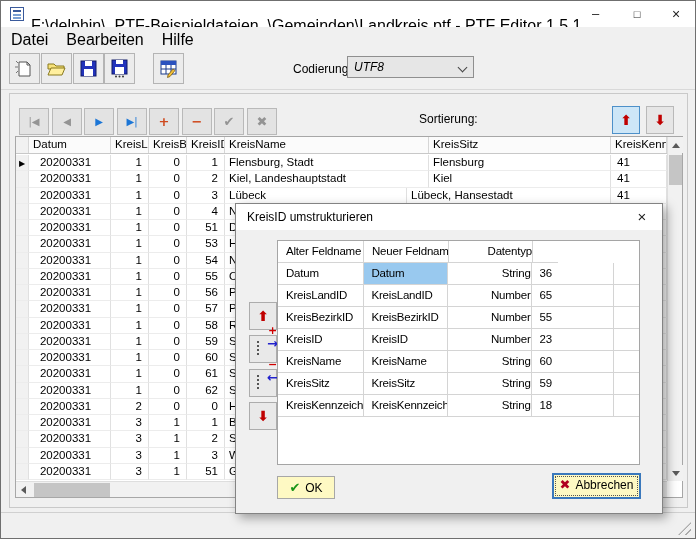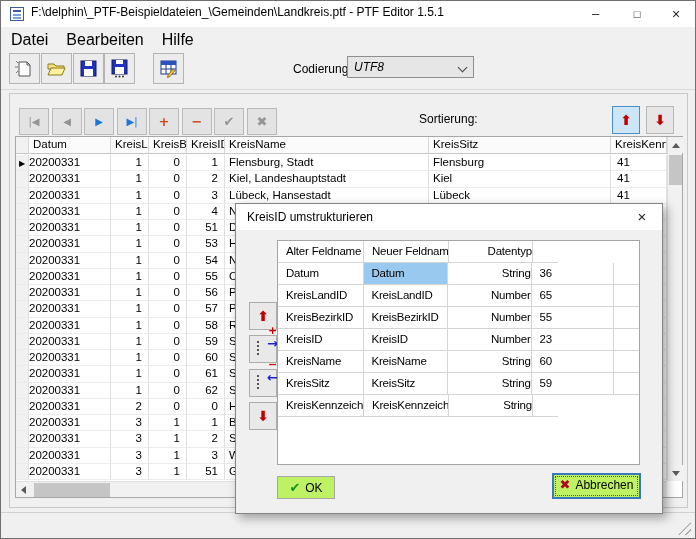--- a/index.html
+++ b/index.html
@@ -9,21 +9,21 @@
     background:#f0f0f0;border:1px solid #6f6f6f;
     font-family:"Liberation Sans","DejaVu Sans",sans-serif;font-size:12px;color:#000;
   }
   .abs{position:absolute;}
 
   
   .titlebar{left:0;top:0;width:100%;height:26px;background:#ffffff;}
   .app-icon{left:9px;top:6px;width:14px;height:14px;border:1px solid #3a5a9b;background:#fff;}
   .app-icon i{position:absolute;left:2px;right:2px;height:2px;background:#3a5a9b;}
   .app-icon i.b1{top:2px;} .app-icon i.b2{top:6px;background:#7aa0d4;} .app-icon i.b3{top:9px;background:#7aa0d4;}
-  .title-text{left:30px;top:4px;white-space:nowrap;font-size:12px;}
+  .title-text{left:30px;top:16px;white-space:nowrap;font-size:16px;}
   .winbtn{top:0;height:26px;text-align:center;line-height:26px;font-size:13px;color:#222;}
   .winbtn.min{right:78px;width:43px;}
   .winbtn.max{right:38px;width:40px;font-size:11px;}
   .winbtn.cls{right:0;width:38px;font-size:14px;}
 
   
   .menubar{left:0;top:26px;width:100%;height:22px;background:#f0f0f0;padding-left:1px;}
   .menu-item{display:inline-block;padding:4px 9px 3px 9px;font-size:16px;}
 
   
@@ -51,21 +51,21 @@
   .grid{left:5px;top:42px;width:668px;height:362px;background:#fff;border:1px solid #a7a7a7;font-size:11.5px;}
   .ghead{position:absolute;left:0;top:0;width:651px;height:17px;display:flex;background:#fbfbfb;border-bottom:1px solid #c8c8c8;}
   .ghead .hc{height:100%;padding:1px 0 0 4px;border-right:1px solid #d6d6d6;overflow:hidden;white-space:nowrap;}
   .gbody{position:absolute;left:0;top:18px;width:651px;}
   .grow{display:flex;height:16.25px;background:#fff;}
   .grow .c{height:100%;padding-top:1px;border-right:1px solid #e0e0e0;border-bottom:1px solid #ececec;overflow:hidden;white-space:nowrap;}
   .w-ind{width:13px;background:#f1f1f1;text-align:center;}
   .w-datum{width:82px;} .w-la{width:38px;} .w-be{width:38px;} .w-id{width:38px;}
   .w-name{width:204px;} .w-sitz{width:182px;} .w-kennz{width:56px;}
   .num{text-align:right;padding-right:6px;}
-  .c.w-datum{text-align:left;padding-right:8px;}
+  .c.w-datum{text-align:center;padding-right:8px;}
   .c.w-name,.c.w-sitz{padding-left:4px;} .c.w-kennz{padding-left:6px;}
   .marker{font-size:8px;line-height:15px;font-family:"DejaVu Sans",sans-serif;}
 
   
   .vscroll{position:absolute;right:0;top:0;width:15px;height:344px;background:#f1f1f1;border-left:1px solid #dedede;}
   .hscroll{position:absolute;left:0;bottom:0;width:651px;height:16px;background:#f1f1f1;border-top:1px solid #dedede;}
   .sbtn{position:absolute;background:#f1f1f1;}
   .tri{width:0;height:0;position:absolute;}
   .tri.up{left:4px;top:6px;border-left:4px solid transparent;border-right:4px solid transparent;border-bottom:5px solid #5a5a5a;}
   .tri.dn{left:4px;top:6px;border-left:4px solid transparent;border-right:4px solid transparent;border-top:5px solid #5a5a5a;}
@@ -90,21 +90,21 @@
   .mf .arrow{position:absolute;top:0px;left:4px;font-size:13px;font-weight:bold;color:#2222cc;}
   .mf .sign{position:absolute;bottom:-1px;left:5px;font-size:11px;font-weight:bold;color:#d00000;}
   .mf .dots{position:absolute;right:4px;top:5px;width:2px;height:16px;background:repeating-linear-gradient(#555 0 2px,transparent 2px 4px);}
 
   .dlg-table{position:absolute;left:41px;top:36px;width:363px;height:225px;background:#fff;border:1px solid #a5a5a5;font-size:11.5px;letter-spacing:-0.2px;}
   .drow{display:flex;height:22px;}
   .drow .dc{height:100%;padding:4px 0 0 8px;border-right:1px solid #d4d4d4;border-bottom:1px solid #d4d4d4;overflow:hidden;white-space:nowrap;}
   .dw1{width:86px;} .dw2{width:85px;} .dw3{width:84px;text-align:right;} .dw4{width:83px;} .dw5{width:25px;border-right:none !important;}
   .dc.sel{background:#99c9ef;}
 
-  .pushbtn{background:#bef264;border:1px solid #a7a7a7;text-align:center;font-size:12px;}
+  .pushbtn{background:#fef9c3;border:1px solid #a7a7a7;text-align:center;font-size:12px;}
   .ok-btn{left:41px;top:272px;width:58px;height:23px;line-height:21px;}
   .cancel-btn{left:316px;top:269px;width:89px;height:26px;line-height:20px;border:2px solid #3a78bc;outline:1px dotted #555;outline-offset:-4px;}
   .bicon{font-family:"DejaVu Sans",sans-serif;font-weight:bold;margin-right:5px;}
   .ok-btn .bicon{color:#169416;font-size:13px;}
   .cancel-btn .bicon{color:#b00020;font-size:13px;}
 </style>
 </head>
 <body>
 
 <div id="window">
@@ -221,22 +221,22 @@
             <div class="c w-name">Kiel, Landeshauptstadt</div>
             <div class="c w-sitz">Kiel</div>
             <div class="c w-kennz">41</div>
           </div>
           <div class="grow">
             <div class="c w-ind marker"></div>
             <div class="c w-datum">20200331</div>
             <div class="c w-la num">1</div>
             <div class="c w-be num">0</div>
             <div class="c w-id num">3</div>
+            <div class="c w-sitz">Lübeck</div>
             <div class="c w-name">Lübeck, Hansestadt</div>
-            <div class="c w-sitz">Lübeck</div>
             <div class="c w-kennz">41</div>
           </div>
           <div class="grow">
             <div class="c w-ind marker"></div>
             <div class="c w-datum">20200331</div>
             <div class="c w-la num">1</div>
             <div class="c w-be num">0</div>
             <div class="c w-id num">4</div>
             <div class="c w-name">Ne</div>
             <div class="c w-sitz"></div>
@@ -498,20 +498,21 @@
           <div class="dc dw1">KreisSitz</div>
           <div class="dc dw2">KreisSitz</div>
           <div class="dc dw3">String</div>
           <div class="dc dw4">59</div>
           <div class="dc dw5"></div>
         </div>
         <div class="drow">
           <div class="dc dw1">KreisKennzeichen</div>
           <div class="dc dw2">KreisKennzeichen</div>
           <div class="dc dw3">String</div>
+          <div class="dc dw4">18</div>
           <div class="dc dw5"></div>
         </div>
     </div>
 
     <div class="abs pushbtn ok-btn">
       <span class="bicon">✔</span><span>OK</span>
     </div>
     <div class="abs pushbtn cancel-btn">
       <span class="bicon">✖</span><span>Abbrechen</span>
     </div>

